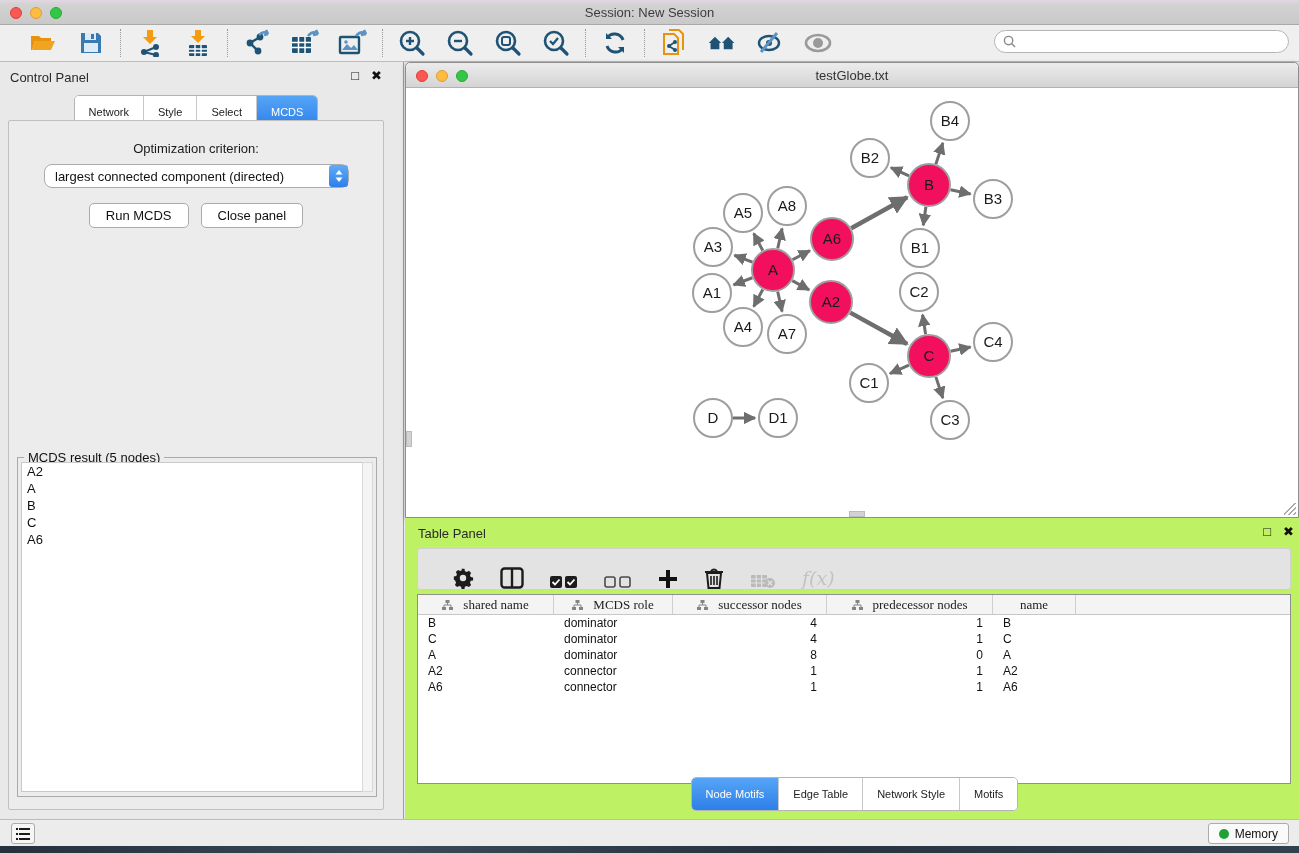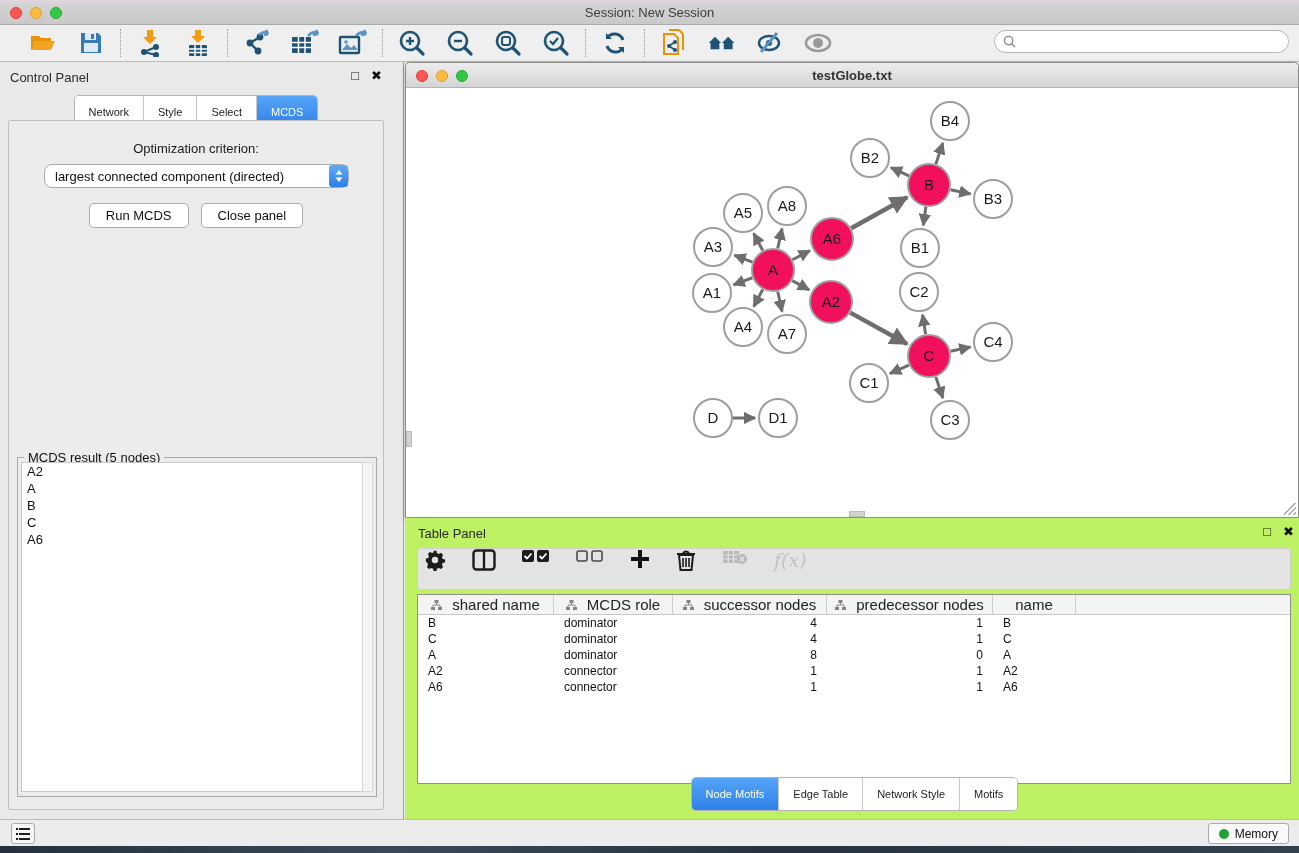--- a/index.html
+++ b/index.html
@@ -57,44 +57,44 @@
   .result-list { position:absolute; left:3px; top:4px; width:344px; height:330px; background:#fff; border:1px solid #c9c9c9; overflow:hidden; }
   .result-item { font-size:13px; color:#111; padding:1px 0 1px 5px; line-height:15px; }
   .result-scroll { position:absolute; right:3px; top:4px; width:11px; height:330px; background:#f4f4f4; border:1px solid #d8d8d8; }
 
   .v-divider { position:absolute; left:403px; top:62px; width:1px; height:757px; background:#9f9f9f; }
 
   
   .network-window { position:absolute; left:405px; top:62px; width:894px; height:456px;
     border:1px solid #8d8d8d; border-radius:5px 5px 0 0; background:#fff; box-shadow:0 1px 4px rgba(0,0,0,.25); }
   .nw-titlebar { position:absolute; left:0; top:0; width:100%; height:25px;
-    background:linear-gradient(#ececec,#d4d4d4); border-bottom:1px solid #b2b2b2; border-radius:5px 5px 0 0;font-weight:bold; }
+    background:linear-gradient(#ececec,#d4d4d4); border-bottom:1px solid #b2b2b2; border-radius:5px 5px 0 0; }
   .nw-title { position:absolute; width:100%; top:5px; text-align:center; font-size:13px; color:#333; }
   .nw-canvas { position:absolute; left:1px; top:25px; width:736px; height:418px; background:#fff; overflow:hidden; }
   .nw-grip { position:absolute; right:2px; bottom:2px; width:12px; height:12px;
     background:
       linear-gradient(135deg, transparent 45%, #aaa 45%, #aaa 52%, transparent 52%),
       linear-gradient(135deg, transparent 65%, #aaa 65%, #aaa 72%, transparent 72%),
       linear-gradient(135deg, transparent 85%, #aaa 85%, #aaa 92%, transparent 92%); }
   .nw-scrollnub-v { position:absolute; left:0px; top:368px; width:6px; height:16px; background:#d2d2d2; border:1px solid #bbb; }
   .nw-scrollnub-h { position:absolute; left:443px; bottom:0px; width:16px; height:6px; background:#d2d2d2; border:1px solid #bbb; }
 
   
   .table-panel { position:absolute; left:405px; top:518px; width:899px; height:301px; background:#bef264; }
   .tp-titlerow { position:absolute; left:0; top:0; width:100%; height:26px; }
   .tp-toolbar { position:absolute; left:12px; top:30px; width:874px; height:42px; background:#e3e3e3;
-    border:1px solid #d0d0d0; border-radius:3px; display:flex; align-items:flex-start; gap:26px; padding-left:6px; }
+    border:1px solid #d0d0d0; border-radius:3px; display:flex; align-items:flex-end; gap:26px; padding-left:34px; }
   .tp-icon { display:flex; align-items:center; justify-content:center; cursor:pointer; }
   .tp-icon.disabled { opacity:.45; cursor:default; }
   .fx-label { font-family:"DejaVu Serif", serif; font-style:italic; font-size:19px; color:#9a9a9a; }
 
   .table-wrap { position:absolute; left:12px; top:76px; width:874px; height:190px; background:#fff; border:1px solid #8f8f8f; overflow:hidden; }
   .thead { display:flex; height:20px; background:#f4f4f4; border-bottom:1px solid #c7c7c7; }
-  .th { display:flex; align-items:center; justify-content:center; gap:10px; font-size:15px; color:#222;
-    border-right:1px solid #cfcfcf; overflow:hidden; white-space:nowrap; }
+  .th { display:flex; align-items:center; justify-content:center; gap:10px; font-size:13px; color:#222;
+    border-right:1px solid #cfcfcf; overflow:hidden; white-space:nowrap;font-family:Liberation Serif, serif; }
   .trow { display:flex; height:16px; }
   .td { font-size:12px; color:#111; padding:1px 10px 0 10px; overflow:hidden; white-space:nowrap; }
   .td.num { text-align:right; }
 
   .tp-tabs-wrap { position:absolute; left:0; bottom:8px; width:100%; display:flex; justify-content:center; }
 
   
   .statusbar { position:absolute; left:0; top:819px; width:100%; height:27px; background:#ececec; border-top:1px solid #bcbcbc; }
   .sb-left-btn { position:absolute; left:11px; top:3px; width:24px; height:21px; background:#f6f6f6;
     border:1px solid #ababab; border-radius:3px; display:flex; align-items:center; justify-content:center; cursor:pointer; }

